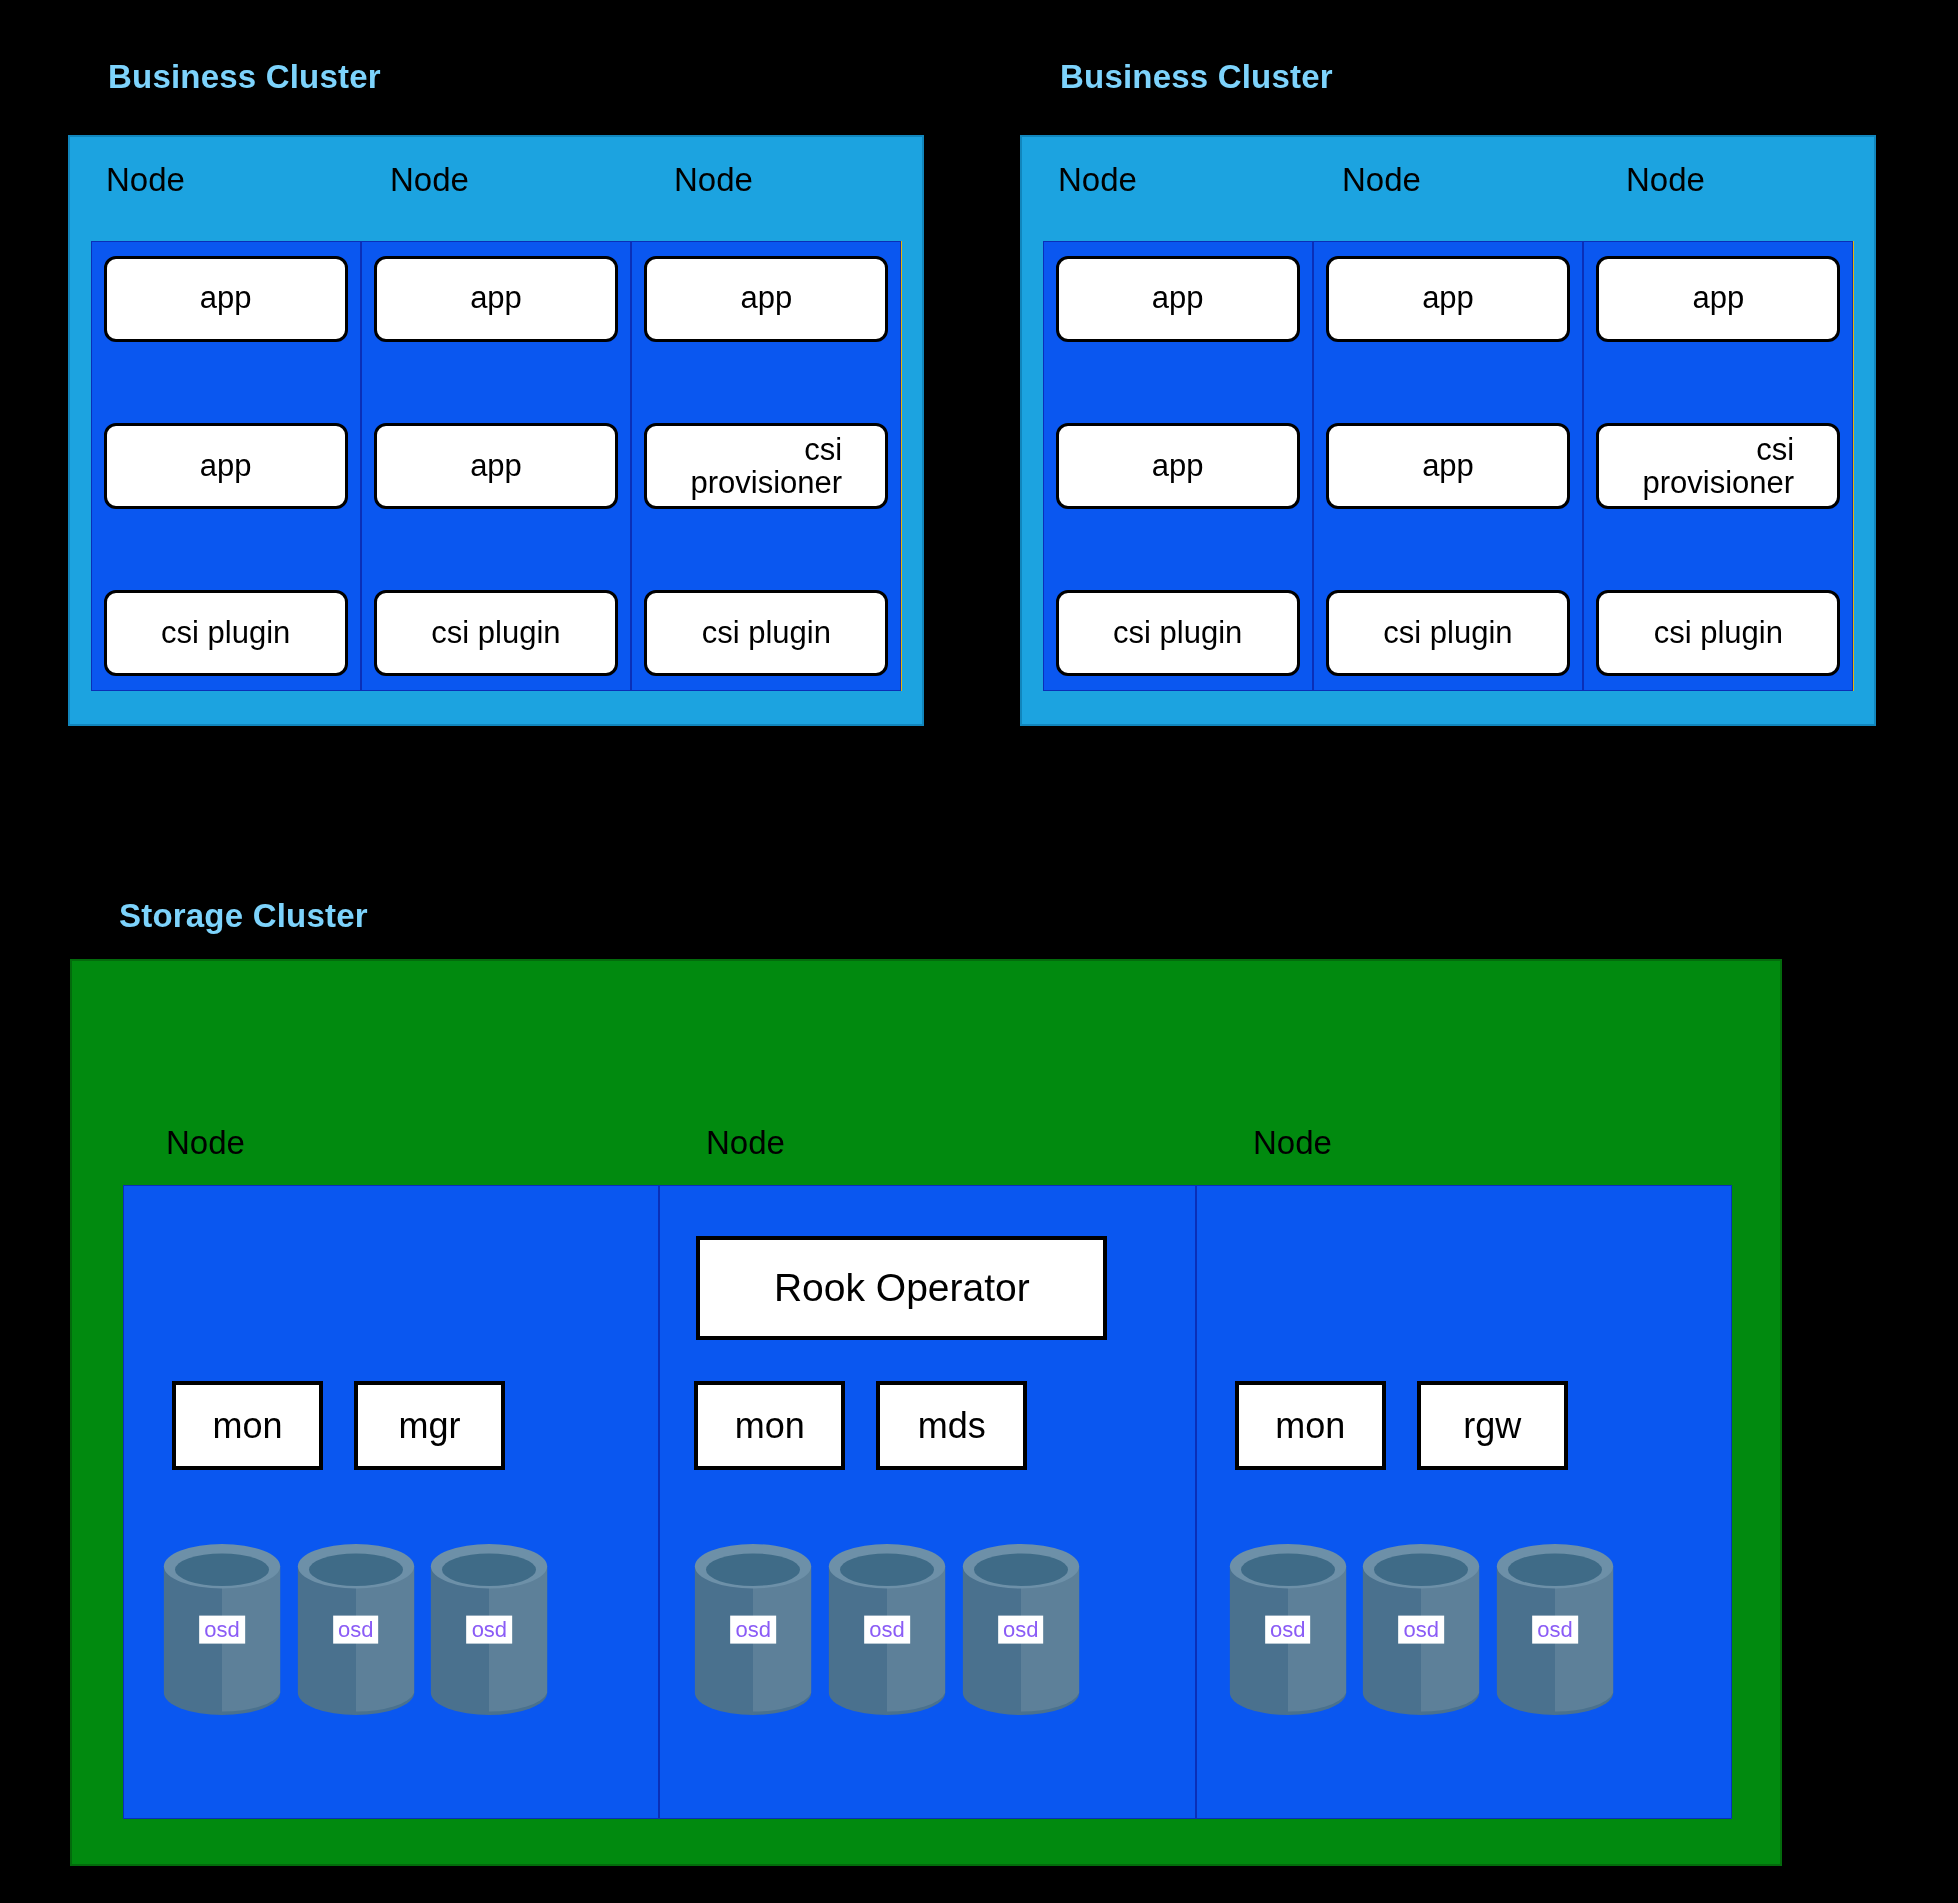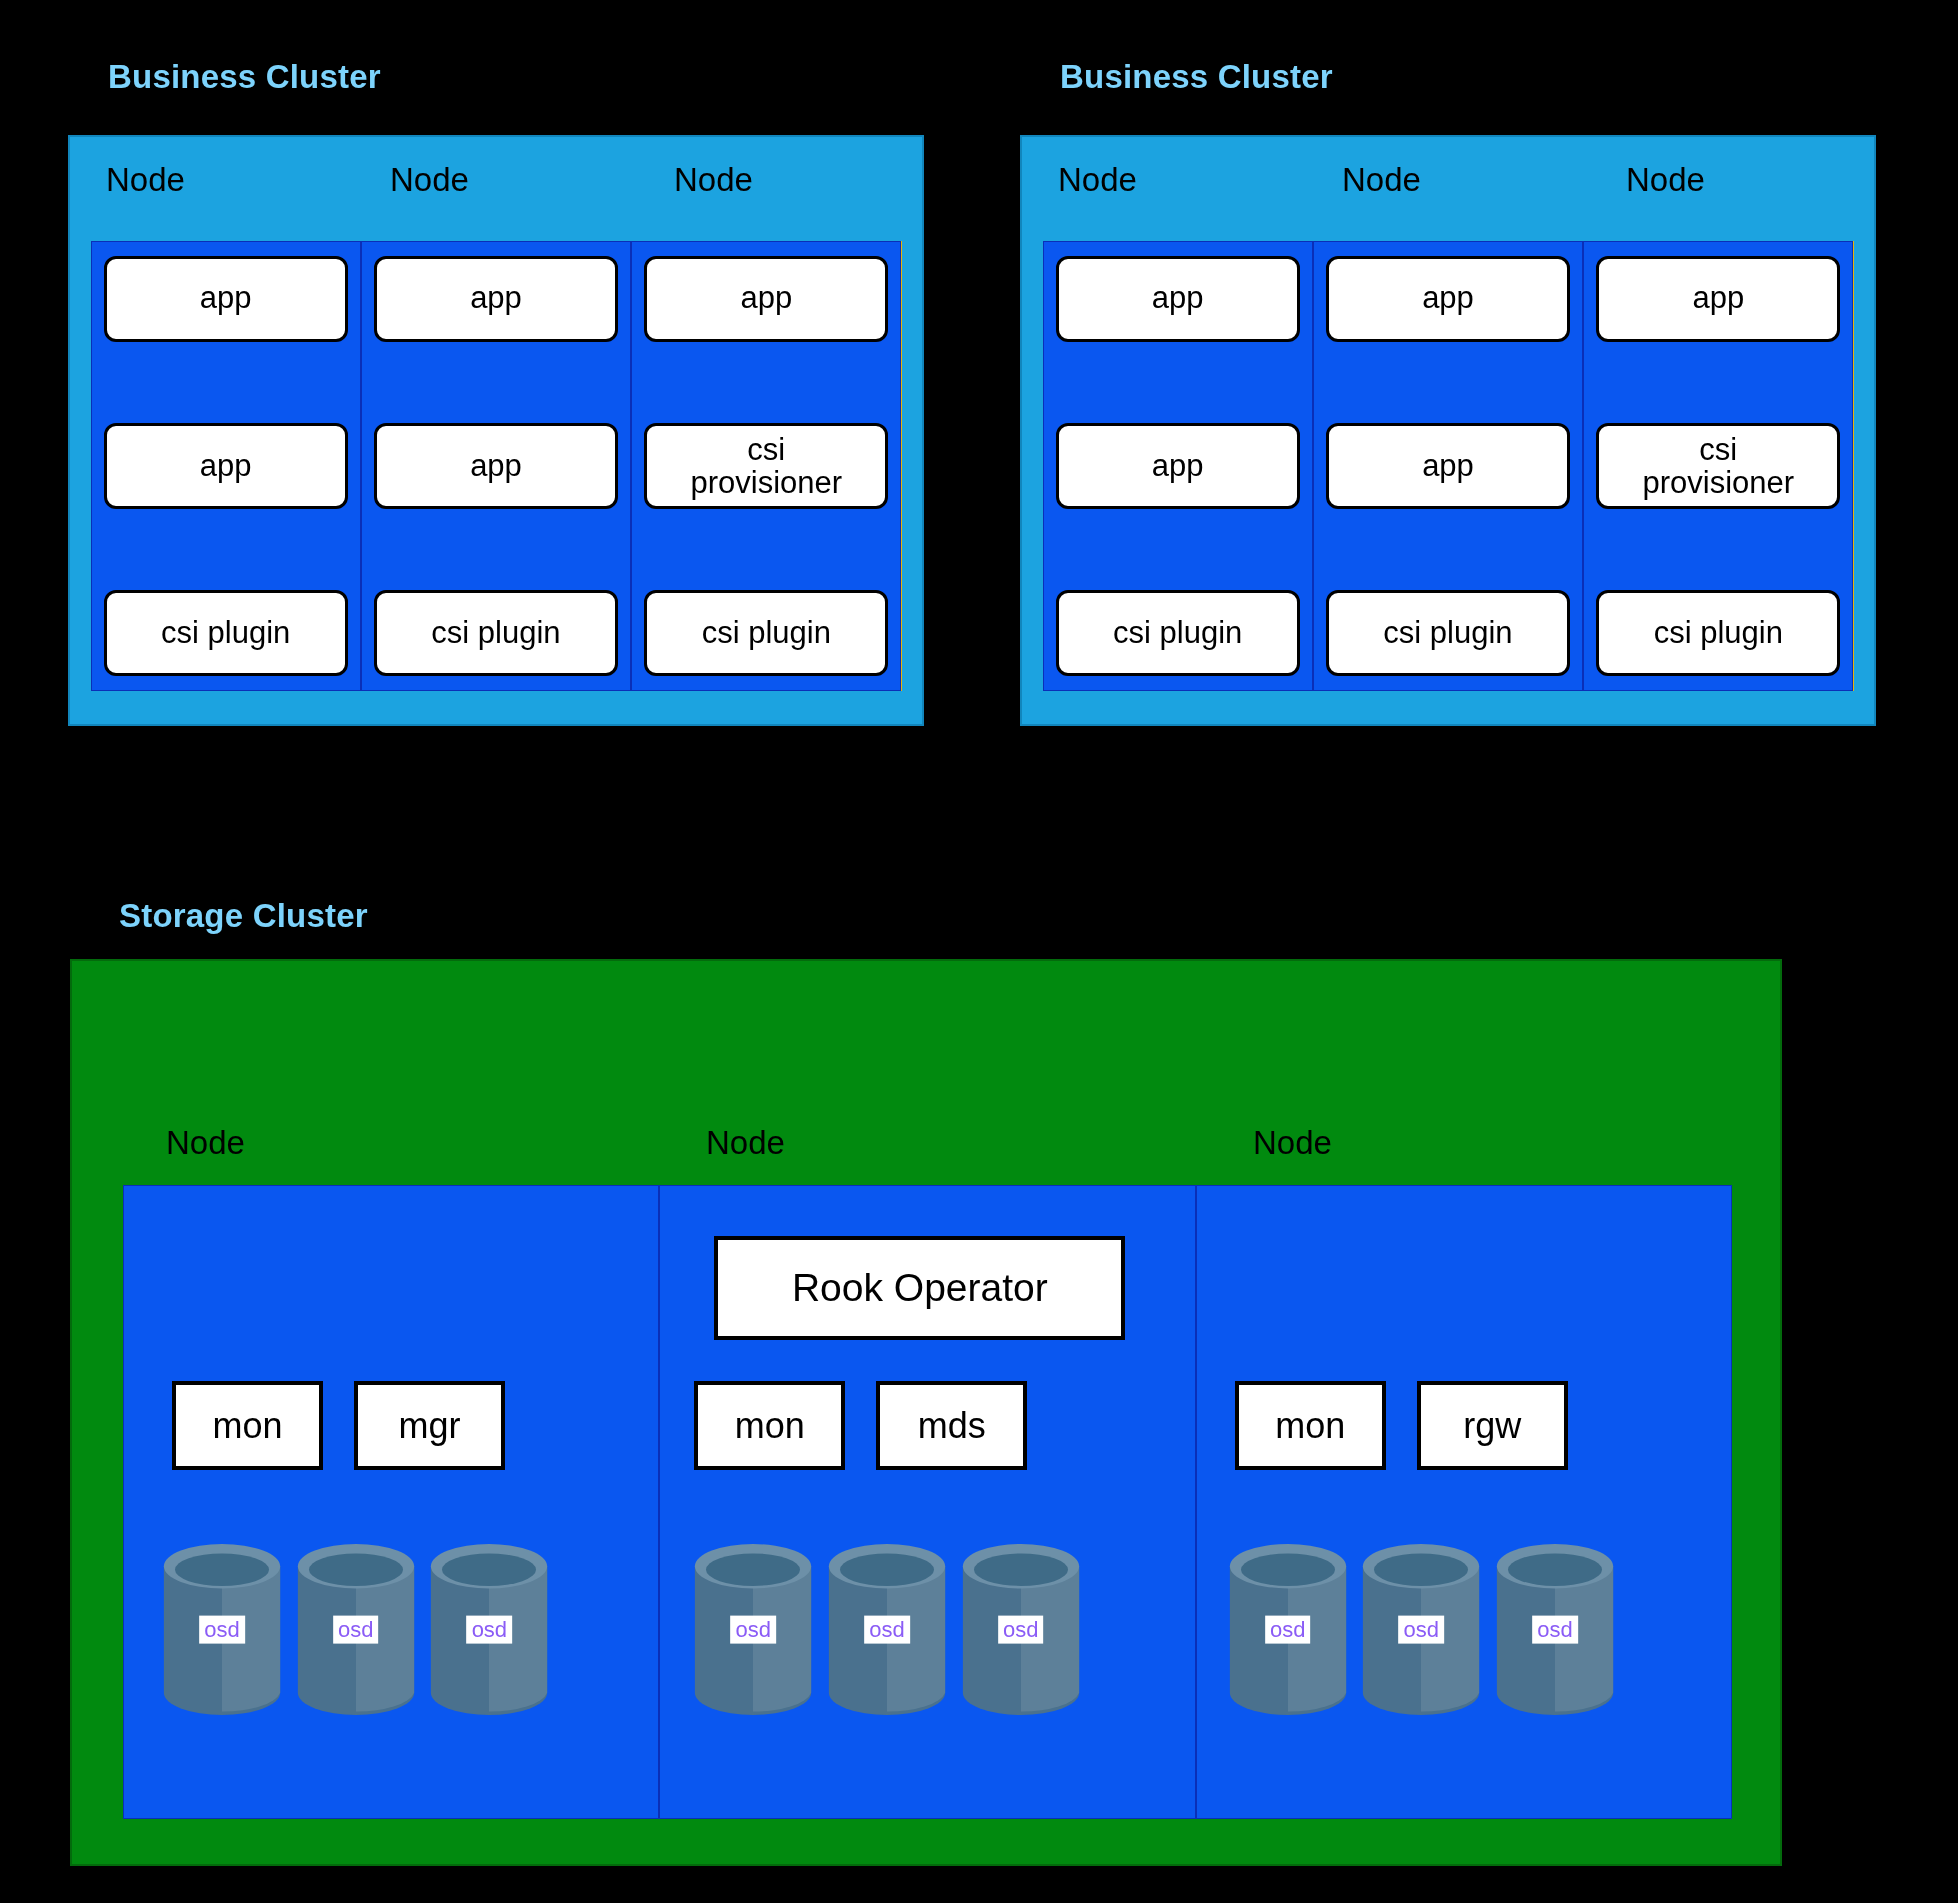--- a/index.html
+++ b/index.html
@@ -69,21 +69,21 @@
     box-sizing: border-box;
     display: flex;
     align-items: center;
     justify-content: center;
     text-align: center;
     font-size: 31px;
     color: #000;
     line-height: 1.05;
     height: 86px;
   }
-  .pod.two-line { line-height: 1.08; }
+  .pod.two-line { line-height: 1.08; text-align: right; }
 
   
   .storage-cluster {
     position: absolute;
     background: #018a0f;
     border: 2.6px solid #036b0c;
     box-sizing: border-box;
   }
   .storage-node-labels {
     position: absolute;
@@ -275,21 +275,21 @@
             <path d="M70 26 L70 196 A68 26 0 0 0 138 174 L138 26 Z" fill="#5d8099"></path>
             <ellipse cx="70" cy="26" rx="68" ry="26" fill="#6d90a8"></ellipse>
             <ellipse cx="70" cy="30" rx="55" ry="19" fill="#3f6b87"></ellipse>
           </svg>
           <span class="osd-label">osd</span>
         </div>
       </div>
     </div>
 
     <div class="storage-node">
-      <div class="svc-box rook-box" style="left:54px; top:50px;">Rook Operator</div>
+      <div class="svc-box rook-box" style="left:36px; top:50px;">Rook Operator</div>
       <div class="svc-row" style="left:34px; top:195px;">
         <div class="svc-box">mon</div>
         <div class="svc-box">mds</div>
       </div>
       <div class="osd-row" style="left:33px; top:358px;">
         <div class="osd">
           <svg width="120" height="171" viewBox="0 0 140 200" aria-hidden="true">
             <path d="M2 26 L2 174 A68 26 0 0 0 138 174 L138 26 Z" fill="#4a718e"></path>
             <path d="M70 26 L70 196 A68 26 0 0 0 138 174 L138 26 Z" fill="#5d8099"></path>
             <ellipse cx="70" cy="26" rx="68" ry="26" fill="#6d90a8"></ellipse>

